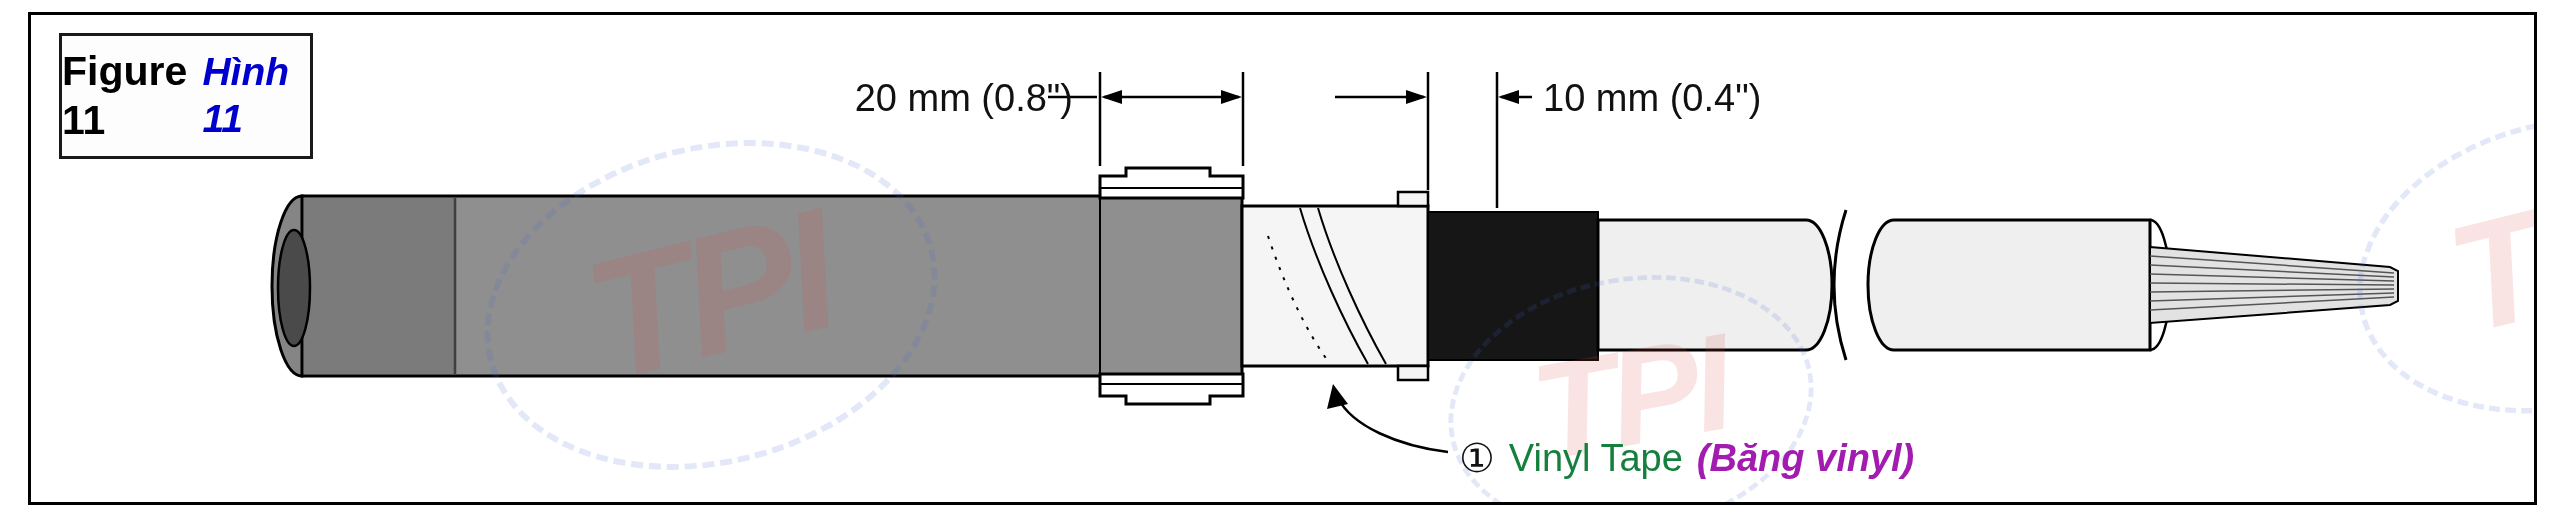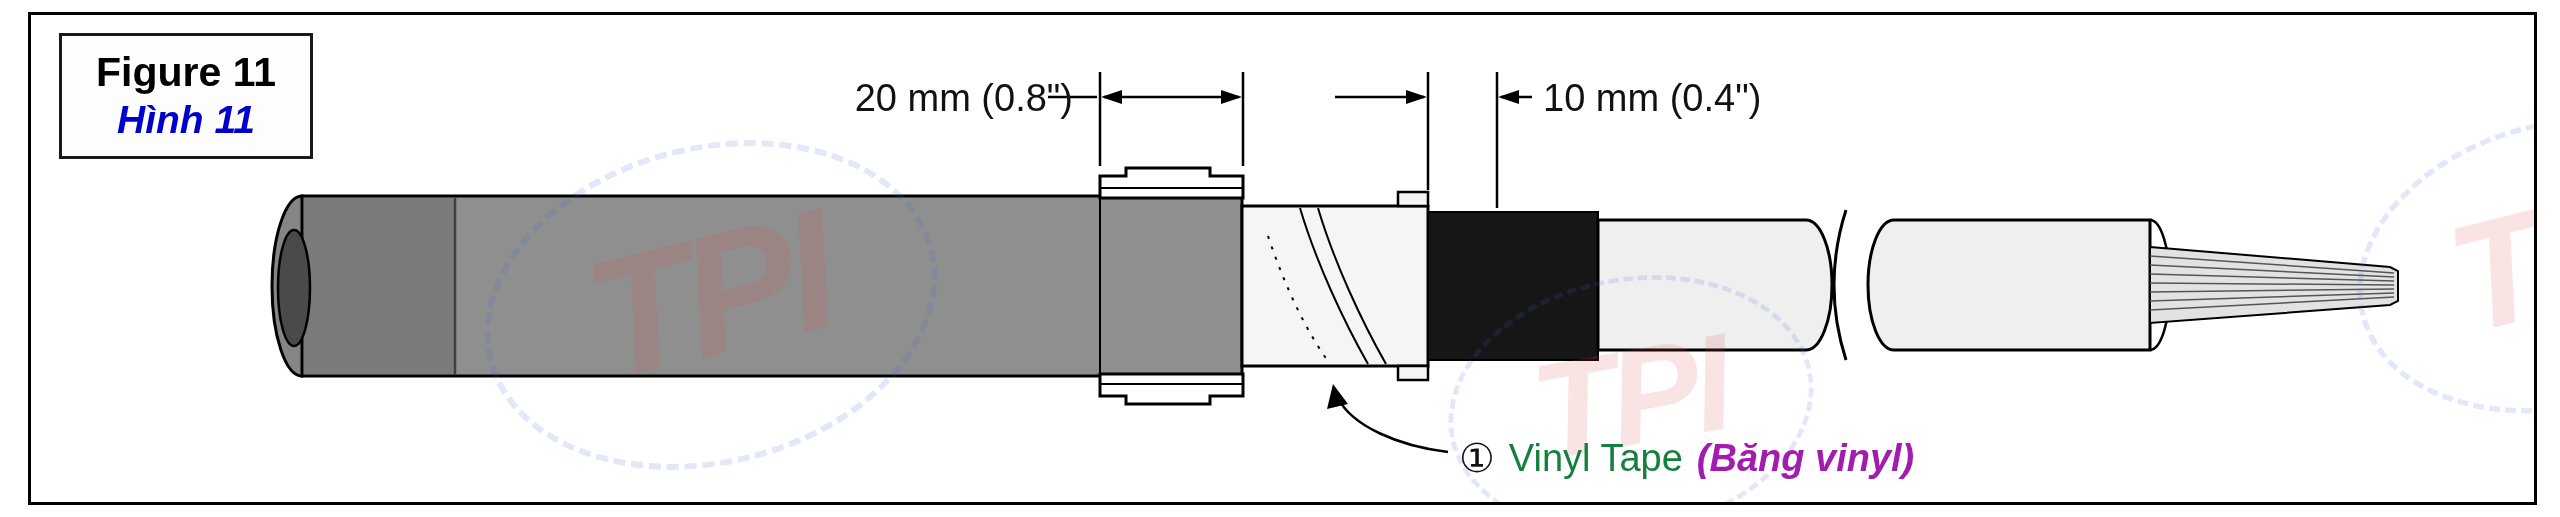--- a/index.html
+++ b/index.html
@@ -2,21 +2,21 @@
 <html><head>
 <meta charset="utf-8">
 <style>
   html,body{margin:0;padding:0;background:#ffffff;}
   .canvas{position:relative;width:2560px;height:517px;background:#ffffff;overflow:hidden;
           font-family:"Liberation Sans",sans-serif;color:#111;}
   .frame{position:absolute;left:28px;top:12px;width:2503px;height:487px;
          border:3px solid #000;background:#ffffff;overflow:hidden;}
   
   .figbox{position:absolute;left:28px;top:18px;width:248px;height:120px;
-          border:3px solid #1a1a1a;background:#fdfdfd;display:flex;flex-direction:column;
+          border:3px solid #1a1a1a;background:#fdfdfd;display:flex;flex-direction:row;
           align-items:center;justify-content:center;z-index:4;}
   .fig-en{font-size:41px;font-weight:bold;color:#000;line-height:1.2;}
   .fig-vi{font-size:39px;font-weight:bold;font-style:italic;color:#0000cc;line-height:1.2;}
   
   .dim20{position:absolute;left:672px;top:62px;width:370px;text-align:right;
          font-size:38px;color:#111;z-index:4;}
   .dim-right{position:absolute;left:1512px;top:62px;display:flex;gap:32px;
              align-items:baseline;font-size:38px;color:#111;z-index:4;white-space:nowrap;}
   .max{font-weight:bold;}
   

